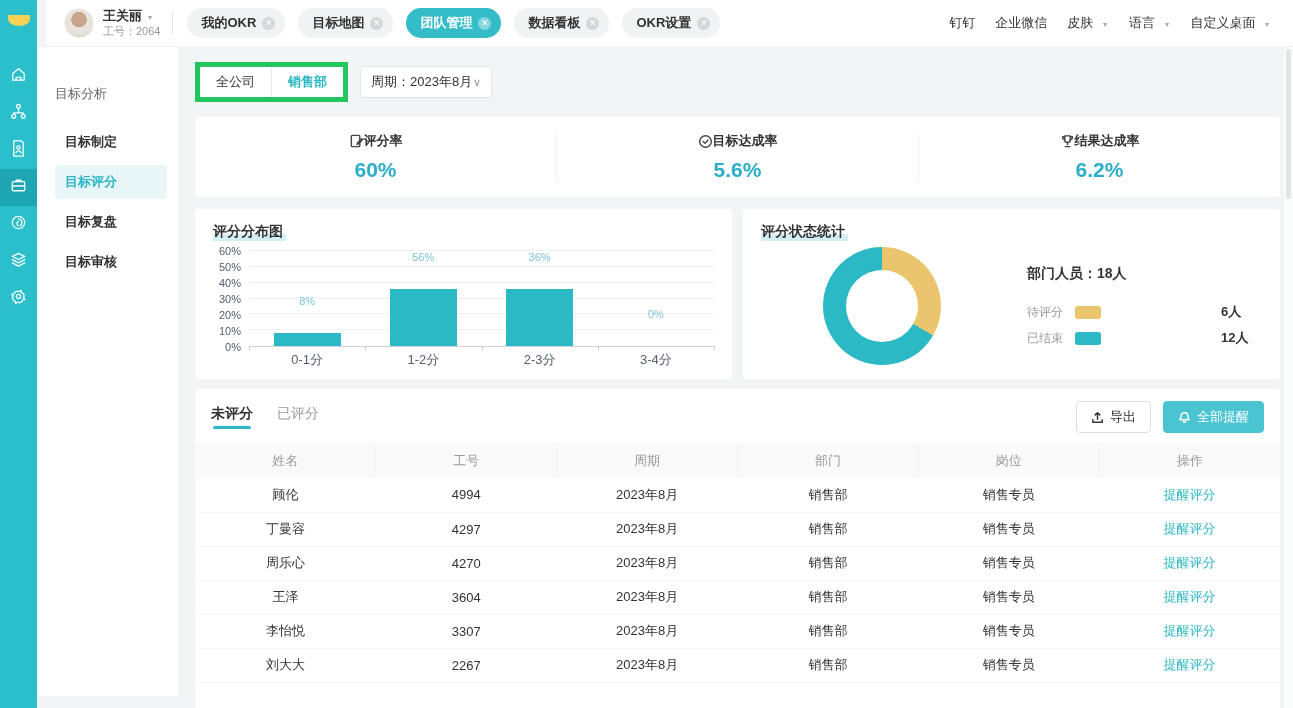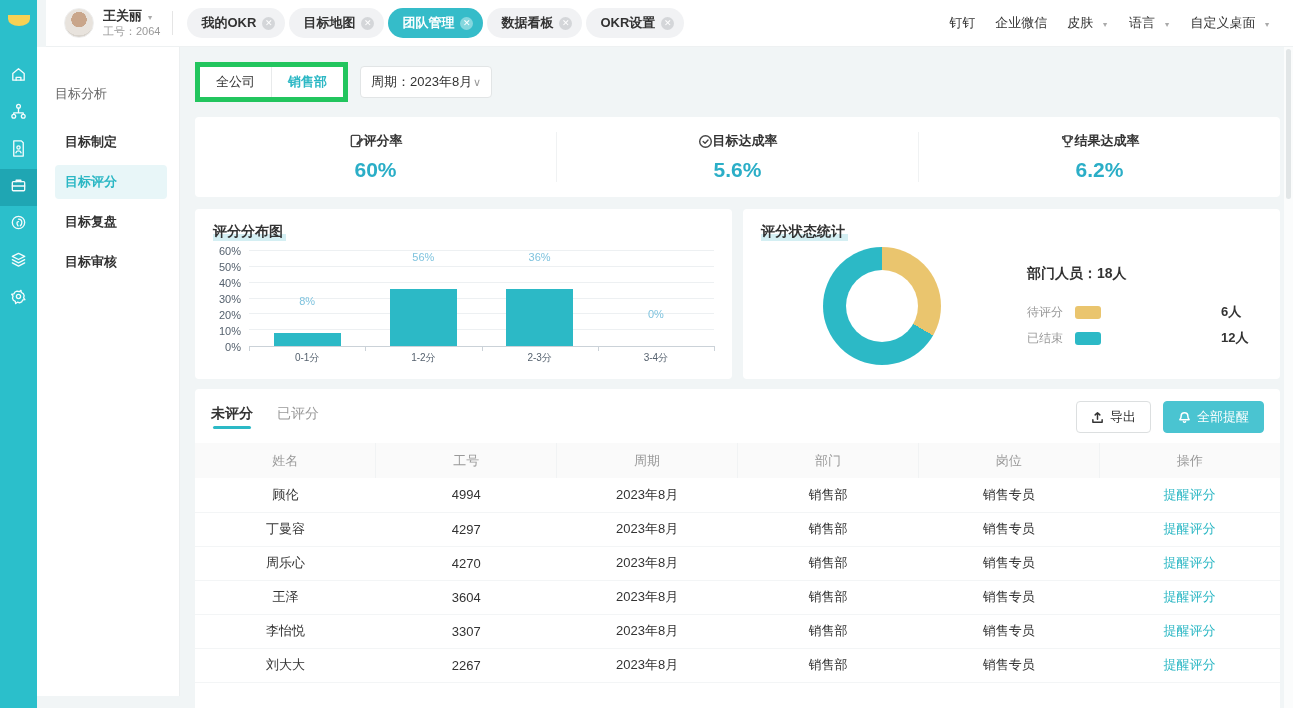--- a/index.html
+++ b/index.html
@@ -16,21 +16,21 @@
   .rail-item svg { stroke:#fff; fill:none; stroke-width:1.4; stroke-linecap:round; stroke-linejoin:round; opacity:.95; }
 
   
   .topbar { position:absolute; left:37px; top:0; right:0; height:47px; background:#fff; border-bottom:1px solid #EEF1F2; display:flex; align-items:center; z-index:4;margin-left:9px; }
   .avatar { width:30px; height:30px; border-radius:50%; margin-left:18px; background:radial-gradient(circle at 50% 38%, #c9a68b 0 34%, #e8e3dd 35% 70%, #d9d4cd 71%); border:1px solid #eee; }
   .userbox { margin-left:9px; line-height:1.25; }
   .user-name { font-size:13px; color:#333; font-weight:bold; }
   .user-id { font-size:11px; color:#999; margin-top:1px; }
   .caret { display:inline-block; font-size:8px; color:#aaa; transform:scale(.9); margin-left:4px; }
   .tb-divider { width:1px; height:24px; background:#e5e5e5; margin:0 14px 0 12px; }
-  .top-tabs { display:flex; gap:4px; }
+  .top-tabs { display:flex; gap:13px; }
   .pill { display:flex; align-items:center; gap:6px; background:#F1F2F4; color:#333; font-size:13px; font-weight:bold; padding:6px 10px 6px 14px; border-radius:16px; cursor:pointer; white-space:nowrap; }
   .pill .x { width:13px; height:13px; border-radius:50%; background:#D4D6D9; color:#fff; font-size:9px; line-height:13px; text-align:center; font-weight:normal; }
   .pill.active { background:#35BCC9; color:#fff; }
   .pill.active .x { background:rgba(255,255,255,.4); }
   .top-right { margin-left:auto; margin-right:22px; display:flex; align-items:center; gap:20px; }
   .tr-item { font-size:13px; color:#333; cursor:pointer; white-space:nowrap; }
 
   
   .sidebar { position:absolute; left:37px; top:47px; width:143px; bottom:12px; background:#fff; border-right:1px solid #ECEFF0; padding:38px 0 0 18px; }
   .side-title { font-size:13px; color:#666; margin-bottom:22px; }
@@ -65,21 +65,21 @@
   .y-axis { width:36px; position:relative; height:96px; }
   .y-lab { position:absolute; right:8px; font-size:11px; color:#55616E; transform:translateY(50%); }
   .plot { flex:1; position:relative; height:96px; border-bottom:1px solid #CBD2D8; }
   .gridline { position:absolute; left:0; right:0; height:1px; background:#EDF0F2; }
   .bars { position:absolute; left:0; right:0; bottom:0; top:0; display:flex; }
   .bar-col { flex:1; display:flex; flex-direction:column; align-items:center; justify-content:flex-end;gap:24px; }
   .bar-val { font-size:11px; color:#7FC3DE; margin-bottom:2px; }
   .bar { width:67px; background:#2CB9C6; }
   .x-tick { position:absolute; bottom:-5px; width:1px; height:5px; background:#CBD2D8; }
   .x-labels { display:flex; margin-left:36px; margin-top:4px; }
-  .x-lab { flex:1; text-align:center; font-size:10px; color:#55616E; }
+  .x-lab { flex:1; text-align:center; font-size:13px; color:#55616E; }
 
   
   .donut-area { display:flex; align-items:center; margin-top:6px; }
   .donut { width:118px; height:118px; border-radius:50%; margin-left:62px; position:relative; }
   .donut-hole { position:absolute; left:23px; top:23px; width:72px; height:72px; border-radius:50%; background:#fff; }
   .donut-info { margin-left:86px; }
   .donut-total { font-size:14px; font-weight:bold; color:#333; margin-bottom:20px; }
   .legend-row { display:flex; align-items:center; margin-top:8px; font-size:12px; }
   .legend-name { color:#999; width:48px; }
   .legend-swatch { width:26px; height:13px; border-radius:3px; margin-right:10px; }

